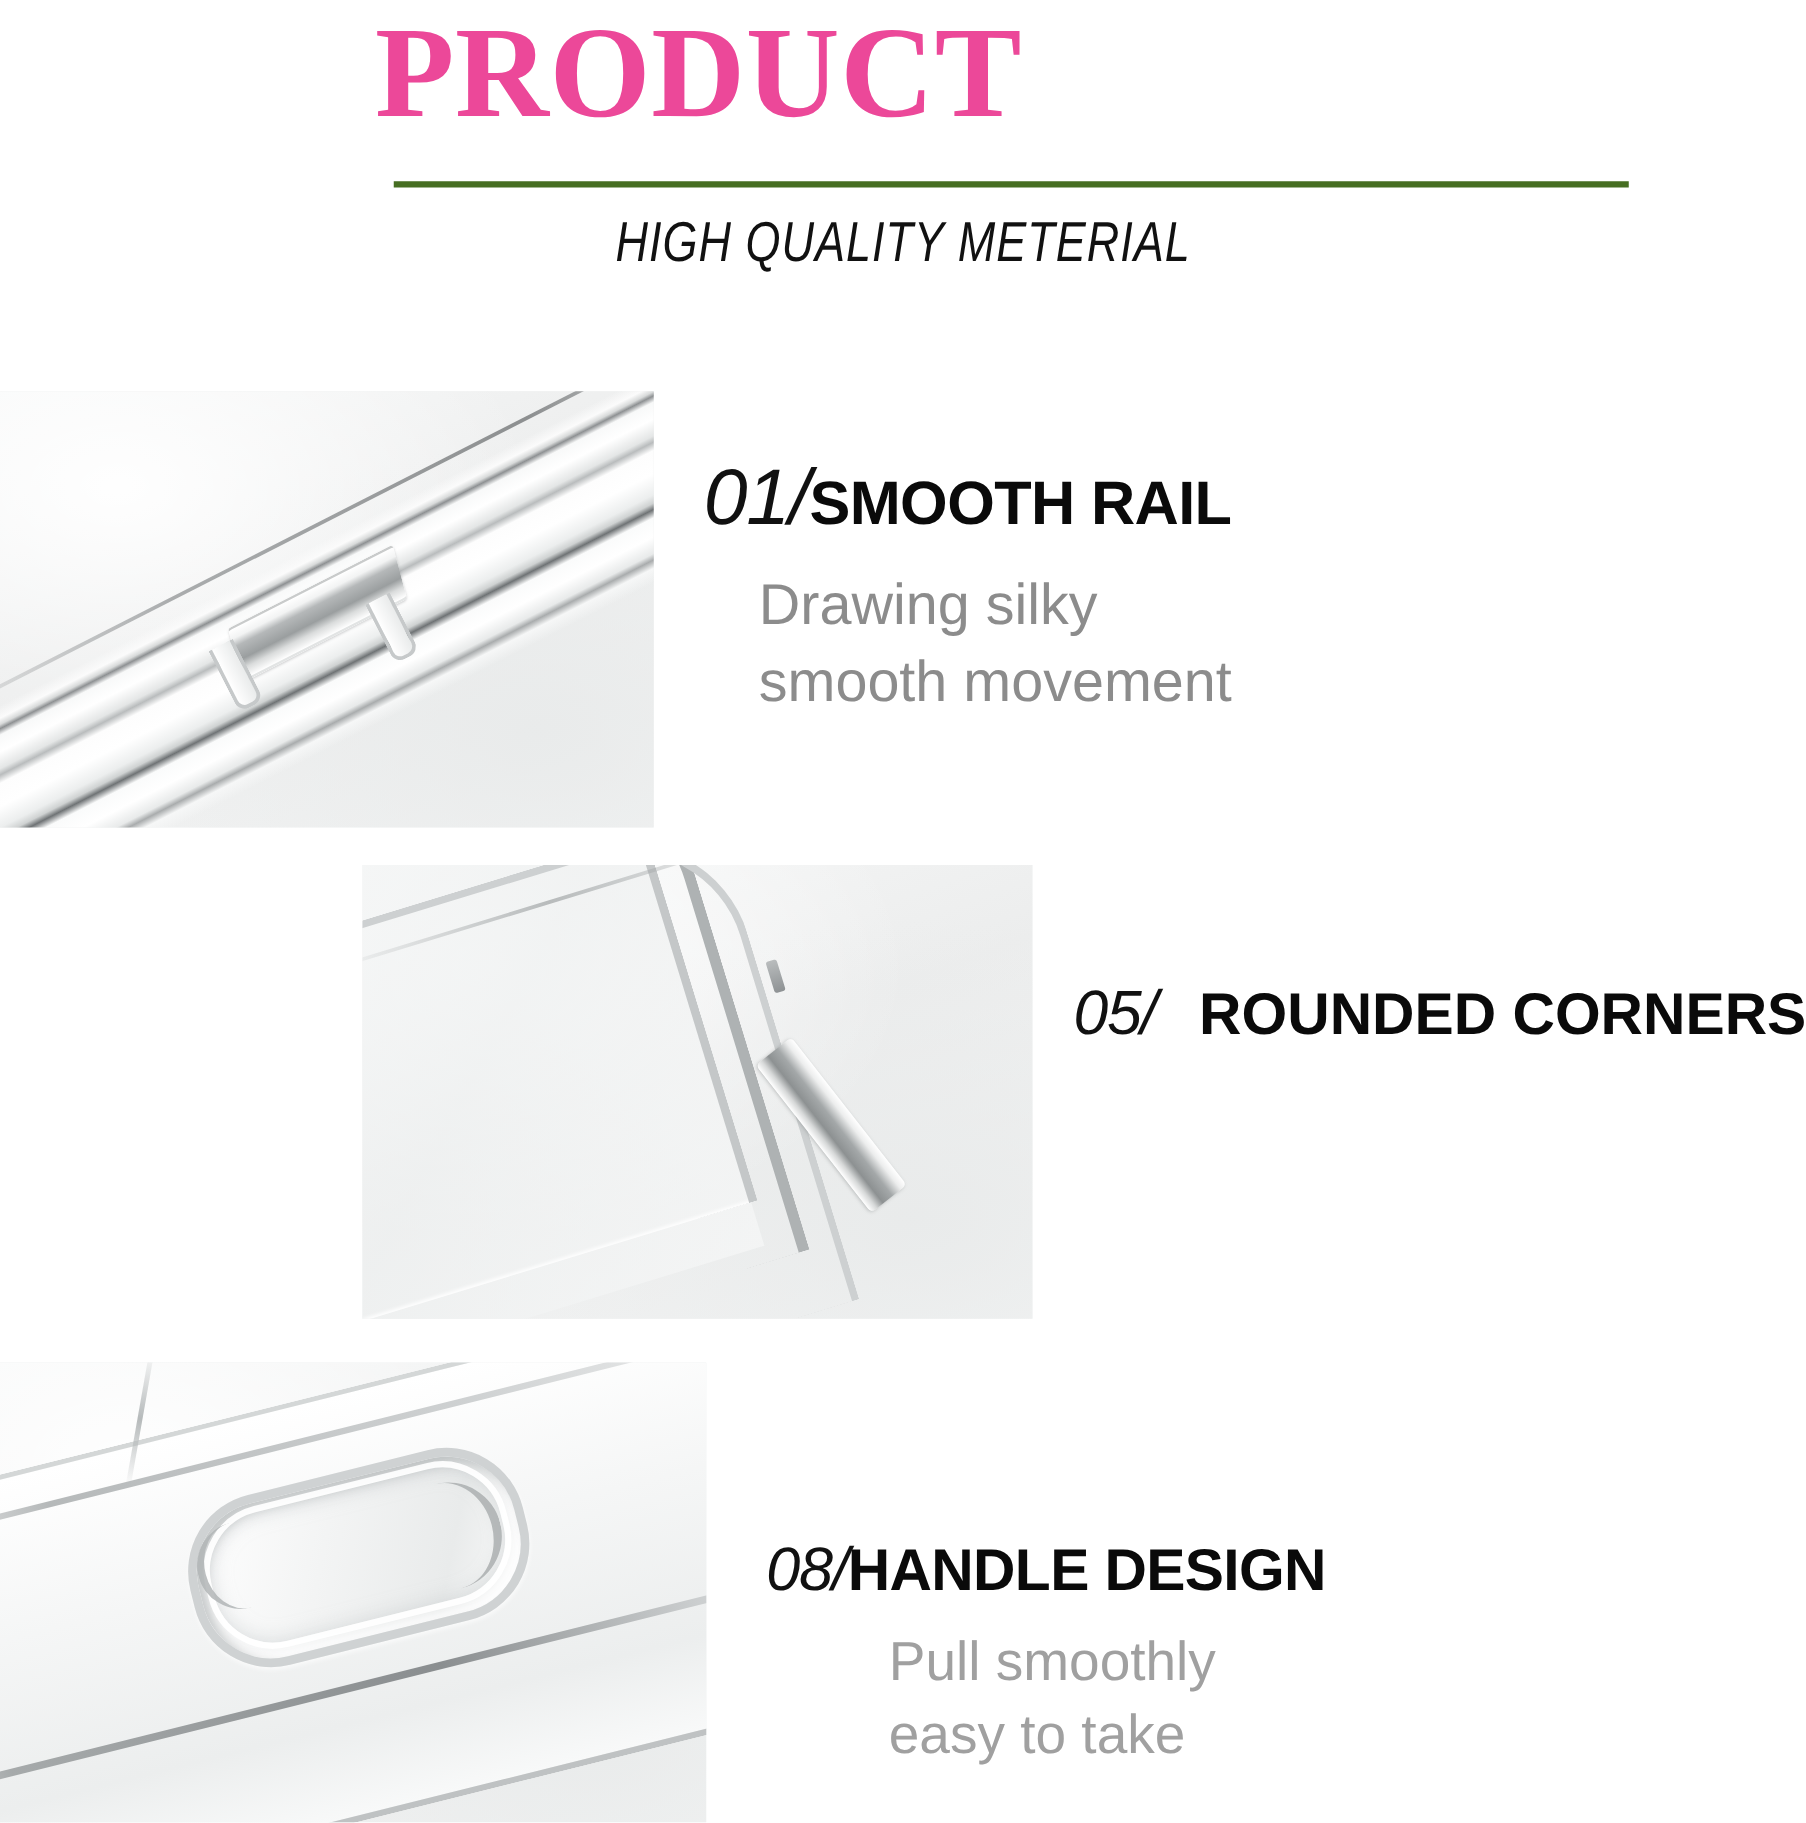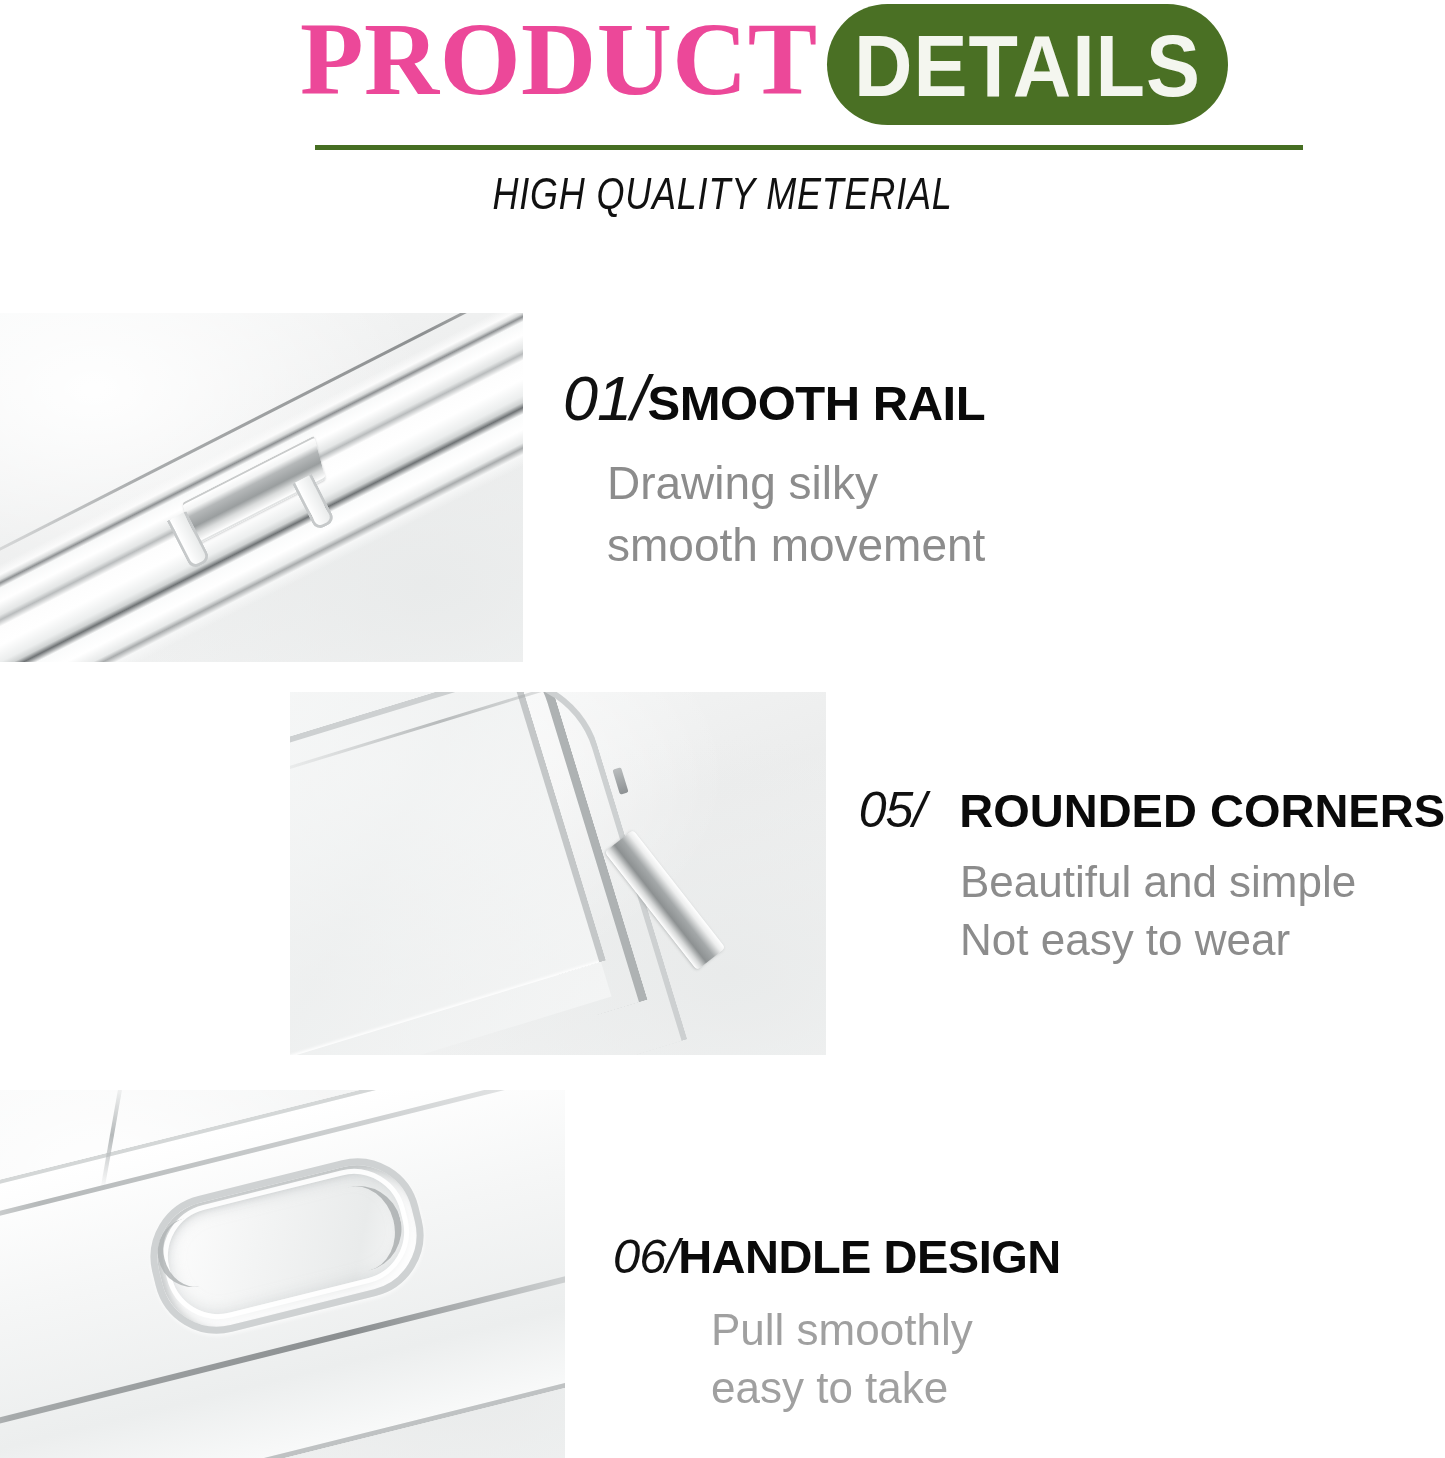--- a/index.html
+++ b/index.html
@@ -374,23 +374,20 @@
   #feature-3 .feature-desc { font-size: 44px; line-height: 58px; color: #a0a0a0; }
 </style>
 </head>
 <body>
 
 <div id="header">
 
   <div id="title-row">
     <div id="title-word-product">PRODUCT</div>
 
-    <div id="title-pill">
-      <div id="title-word-details">DETAILS</div>
-    </div>
   </div>
 
   <div id="title-rule"></div>
 
   <div id="subtitle">HIGH QUALITY METERIAL</div>
 </div>
 
 <div class="photo" id="photo-1">
   <div class="grain"></div>
   <div class="rail-band"></div>
@@ -417,40 +414,36 @@
   <div class="corner c2"></div>
   <div class="corner c3"></div>
   <div class="edge-hi"></div>
   <div class="bar-clip"></div>
   <div class="nub"></div>
 </div>
 
 <div class="feature-text" id="feature-2">
   <div class="feature-heading">
     <span class="feature-num">05/</span><span class="feature-name">ROUNDED CORNERS</span>
-  </div>
-  <div class="desc-wrap">
-    <div class="feature-desc">Beautiful and simple</div>
-    <div class="feature-desc">Not easy to wear</div>
   </div>
 </div>
 
 <div class="photo" id="photo-3">
   <div class="grain"></div>
   <div class="lid"></div>
   <div class="wall-line"></div>
   <div class="lid-rib"></div>
   <div class="handle"></div>
   <div class="handle-gloss"></div>
   <div class="handle-shadow-l"></div>
   <div class="handle-shadow-r"></div>
   <div class="lid-rib2"></div>
 </div>
 
 <div class="feature-text" id="feature-3">
   <div class="feature-heading">
-    <span class="feature-num">06/</span><span class="feature-name">HANDLE DESIGN</span>
+    <span class="feature-num">08/</span><span class="feature-name">HANDLE DESIGN</span>
   </div>
   <div class="desc-wrap">
     <div class="feature-desc">Pull smoothly</div>
     <div class="feature-desc">easy to take</div>
   </div>
 </div>
 
 </body></html>

